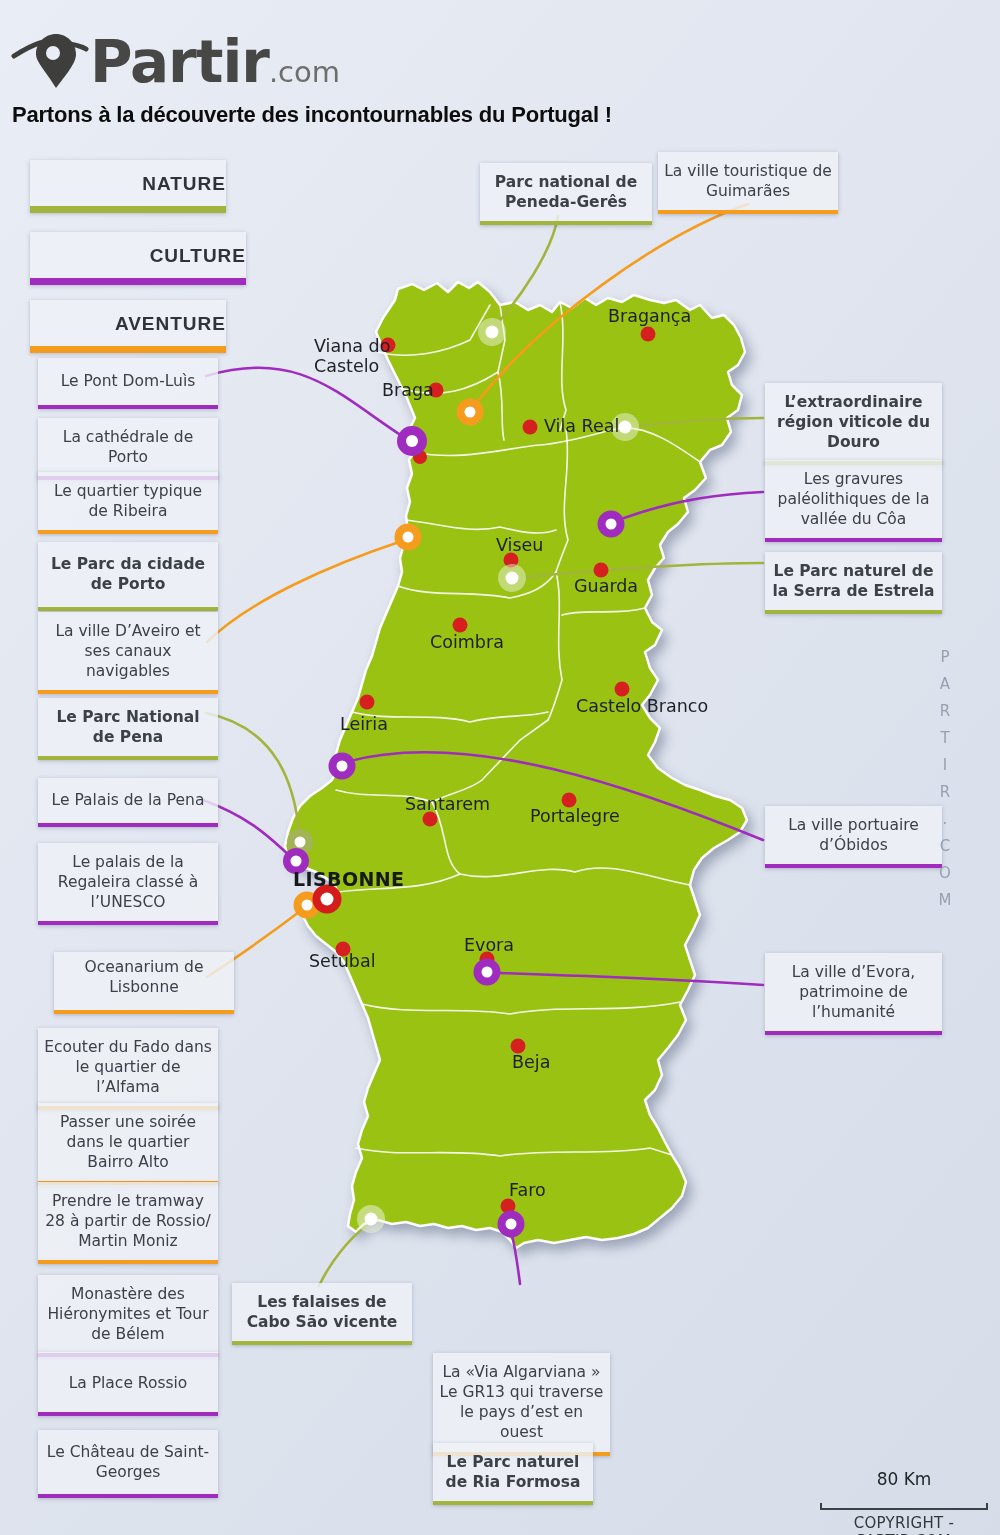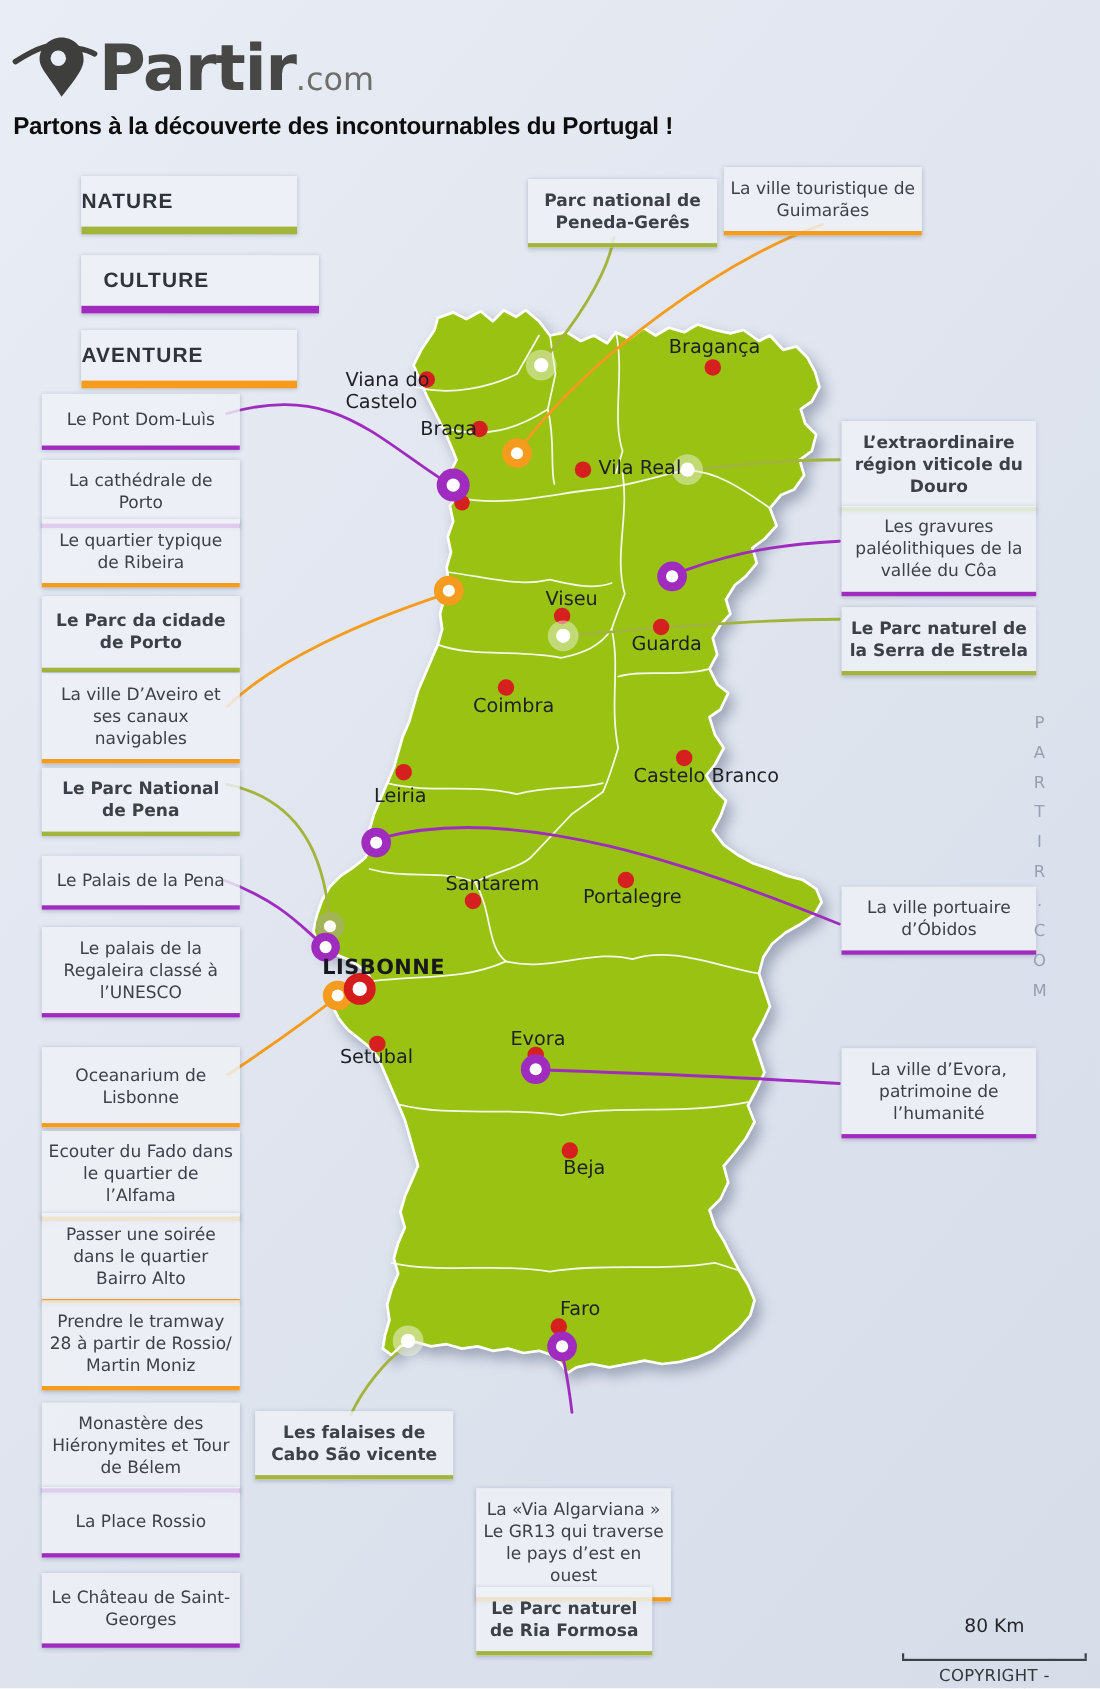--- a/index.html
+++ b/index.html
@@ -10,24 +10,24 @@
   }
   
   .logo{position:absolute;left:8px;top:10px;width:320px;height:88px;}
   .logo-text{position:absolute;left:82px;top:18px;font-family:"DejaVu Sans",sans-serif;}
   .logo-main{font-size:58px;font-weight:bold;color:#474745;letter-spacing:-1px;}
   .logo-suffix{font-size:29px;color:#6e6e6c;letter-spacing:0px;}
   .page-title{position:absolute;left:12px;top:102px;width:720px;
     font-family:"Liberation Sans",sans-serif;font-weight:bold;font-size:22px;
     letter-spacing:-0.2px;color:#0d0d0d;}
   
-  .legend-item{position:absolute;left:30px;width:196px;text-align:left;
+  .legend-item{position:absolute;left:30px;width:196px;text-align:right;
     background:rgba(238,241,247,.85);box-shadow:0 1px 4px rgba(100,110,140,.4);
     font-family:"Liberation Sans",sans-serif;font-weight:bold;font-size:19px;
-    letter-spacing:1px;color:#2f333b;padding:13px 0 11px;margin-left:44px;}
+    letter-spacing:1px;color:#2f333b;padding:13px 0 11px;}
   .legend-item.nature{border-bottom:7px solid #a3b43d;}
   .legend-item.culture{border-bottom:7px solid #9f2bbf;padding-left:20px;}
   .legend-item.aventure{border-bottom:7px solid #f59b1d;}
   
   .poi{position:absolute;background:rgba(238,241,247,.82);
     box-shadow:0 1px 4px rgba(100,110,140,.42);
     padding:9px 6px;font-size:15.5px;line-height:1.3;text-align:center;color:#3c4149;}
   .poi.nature{border-bottom:4px solid #a3b43d;font-weight:bold;}
   .poi.culture{border-bottom:4px solid #9f2bbf;}
   .poi.aventure{border-bottom:4px solid #f59b1d;}
@@ -217,21 +217,21 @@
   <div class="poi aventure" style="left:658px;top:152px;width:168px"><span>La ville touristique de Guimarães</span></div>
 
   <div class="poi culture" style="left:38px;top:358px;width:168px;padding-top:13px;padding-bottom:14px"><span>Le Pont Dom-Luìs</span></div>
   <div class="poi culture" style="left:38px;top:418px;width:168px"><span>La cathédrale de Porto</span></div>
   <div class="poi aventure" style="left:38px;top:472px;width:168px"><span>Le quartier typique de Ribeira</span></div>
   <div class="poi nature" style="left:38px;top:542px;width:168px;padding-top:12px;padding-bottom:13px"><span>Le Parc da cidade de Porto</span></div>
   <div class="poi aventure" style="left:38px;top:612px;width:168px"><span>La ville D’Aveiro et ses canaux navigables</span></div>
   <div class="poi nature" style="left:38px;top:698px;width:168px"><span>Le Parc National de Pena</span></div>
   <div class="poi culture" style="left:38px;top:778px;width:168px;padding-top:12px;padding-bottom:13px"><span>Le Palais de la Pena</span></div>
   <div class="poi culture" style="left:38px;top:843px;width:168px"><span>Le palais de la Regaleira classé à l’UNESCO</span></div>
-  <div class="poi aventure" style="left:38px;top:952px;width:168px;padding-top:16px;padding-bottom:13px"><span>Oceanarium de Lisbonne</span></div>
+  <div class="poi aventure" style="left:54px;top:952px;width:168px;padding-top:5px;padding-bottom:13px"><span>Oceanarium de Lisbonne</span></div>
   <div class="poi aventure" style="left:38px;top:1028px;width:168px"><span>Ecouter du Fado dans le quartier de l’Alfama</span></div>
   <div class="poi aventure" style="left:38px;top:1103px;width:168px"><span>Passer une soirée dans le quartier Bairro Alto</span></div>
   <div class="poi aventure" style="left:38px;top:1182px;width:168px"><span>Prendre le tramway 28 à partir de Rossio/ Martin Moniz</span></div>
   <div class="poi culture" style="left:38px;top:1275px;width:168px"><span>Monastère des Hiéronymites et Tour de Bélem</span></div>
   <div class="poi culture" style="left:38px;top:1352px;width:168px;padding-top:21px;padding-bottom:19px"><span>La Place Rossio</span></div>
   <div class="poi culture" style="left:38px;top:1430px;width:168px;padding-top:12px;padding-bottom:12px"><span>Le Château de Saint-Georges</span></div>
 
   <div class="poi nature" style="left:765px;top:383px;width:165px"><span>L’extraordinaire région viticole du Douro</span></div>
   <div class="poi culture" style="left:765px;top:460px;width:165px"><span>Les gravures paléolithiques de la vallée du Côa</span></div>
   <div class="poi nature" style="left:765px;top:552px;width:165px"><span>Le Parc naturel de la Serra de Estrela</span></div>

